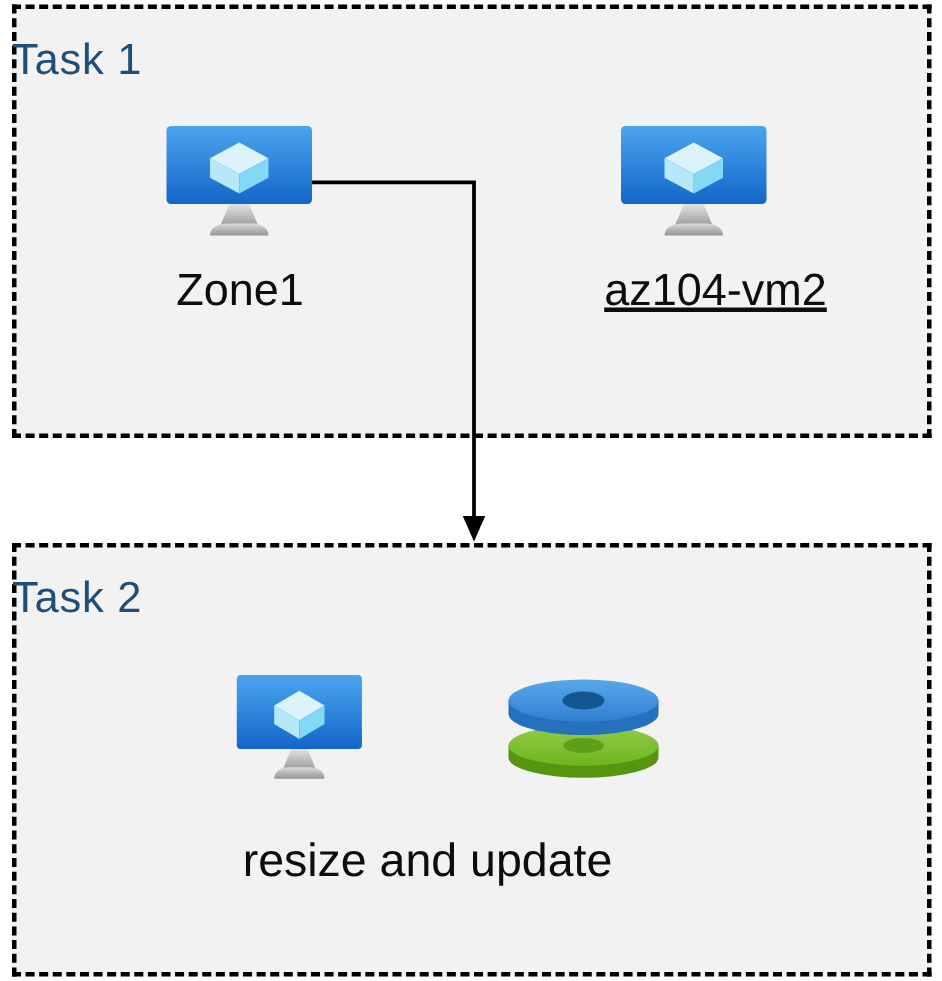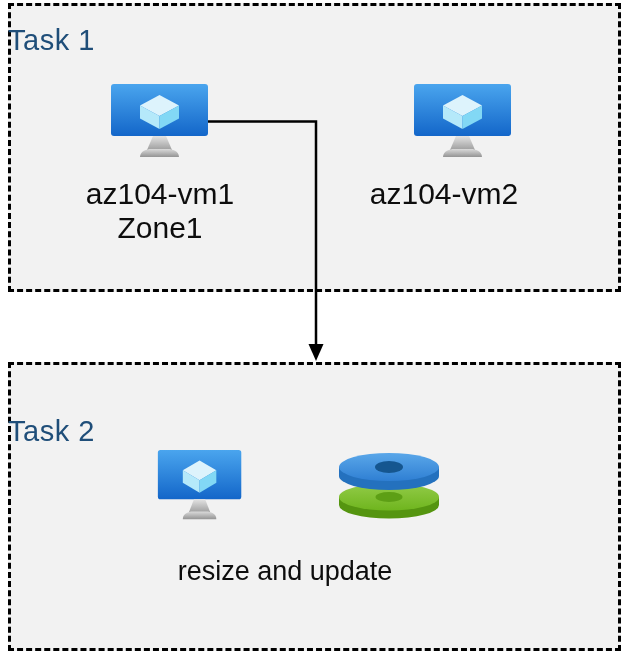--- a/index.html
+++ b/index.html
@@ -14,30 +14,30 @@
     border:3px dashed var(--box-border,#000);
   }
   #task1-box{top:3px;}
   #task2-box{top:362px;}
   .task-title{
     position:absolute;left:8px;width:613px;text-align:left;
     font-size:29px;color:var(--title-text,#1f4e79);
     letter-spacing:0.5px;
   }
   #task1-title{top:24px;}
-  #task2-title{top:383px;margin-top:32px;}
+  #task2-title{top:383px;}
   .vm-label{
     position:absolute;width:250px;text-align:center;
     font-size:30px;line-height:34px;color:var(--label-text,#0d0d0d);
   }
   #vm1-label{left:35px;top:177px;}
-  #vm2-label{left:319px;top:177px;}
+  #vm2-label{left:352px;top:177px;text-decoration:underline;}
   #task2-caption{
     position:absolute;left:85px;width:400px;top:556px;text-align:center;
-    font-size:27px;color:var(--label-text,#0d0d0d);
+    font-size:31px;color:var(--label-text,#0d0d0d);
   }
   .abs{position:absolute;}
   #arrow-svg{position:absolute;left:0;top:0;pointer-events:none;}
 </style>
 </head>
 <body>
 
 <svg width="0" height="0" style="position:absolute" aria-hidden="true">
   <defs>
     <linearGradient id="vmScr" x1="0" y1="0" x2="0" y2="1">
@@ -78,21 +78,20 @@
 <svg class="abs" style="left:413px;top:84px" width="100" height="76" viewBox="0 0 100 76">
   <rect x="1" y="0" width="97" height="52" rx="3" fill="url(#vmScr)"></rect>
   <polygon points="49.5,11 69,21.5 49.5,32 30,21.5" fill="#ddf3fc"></polygon>
   <polygon points="30,21.5 49.5,32 49.5,45 30,34.5" fill="#b5e9fa"></polygon>
   <polygon points="69,21.5 49.5,32 49.5,45 69,34.5" fill="#82d8f5"></polygon>
   <polygon points="43,52 56,52 62,66 37,66" fill="url(#vmNeck)"></polygon>
   <path d="M30,73 C30,67 37,65 41,65 L58,65 C62,65 69,67 69,73 Z" fill="url(#vmBase)"></path>
 </svg>
 
 <div id="vm1-label" class="vm-label">
-  <div>az104-vm1</div>
   <div>Zone1</div>
 </div>
 <div id="vm2-label" class="vm-label">
   <div>az104-vm2</div>
 </div>
 
 <svg id="arrow-svg" width="628" height="654" viewBox="0 0 628 654">
   <path d="M208,121.5 H316 V345" stroke="#000" stroke-width="2.5" fill="none"></path>
   <polygon points="316,361 308.5,344 323.5,344" fill="#000"></polygon>
 </svg>

